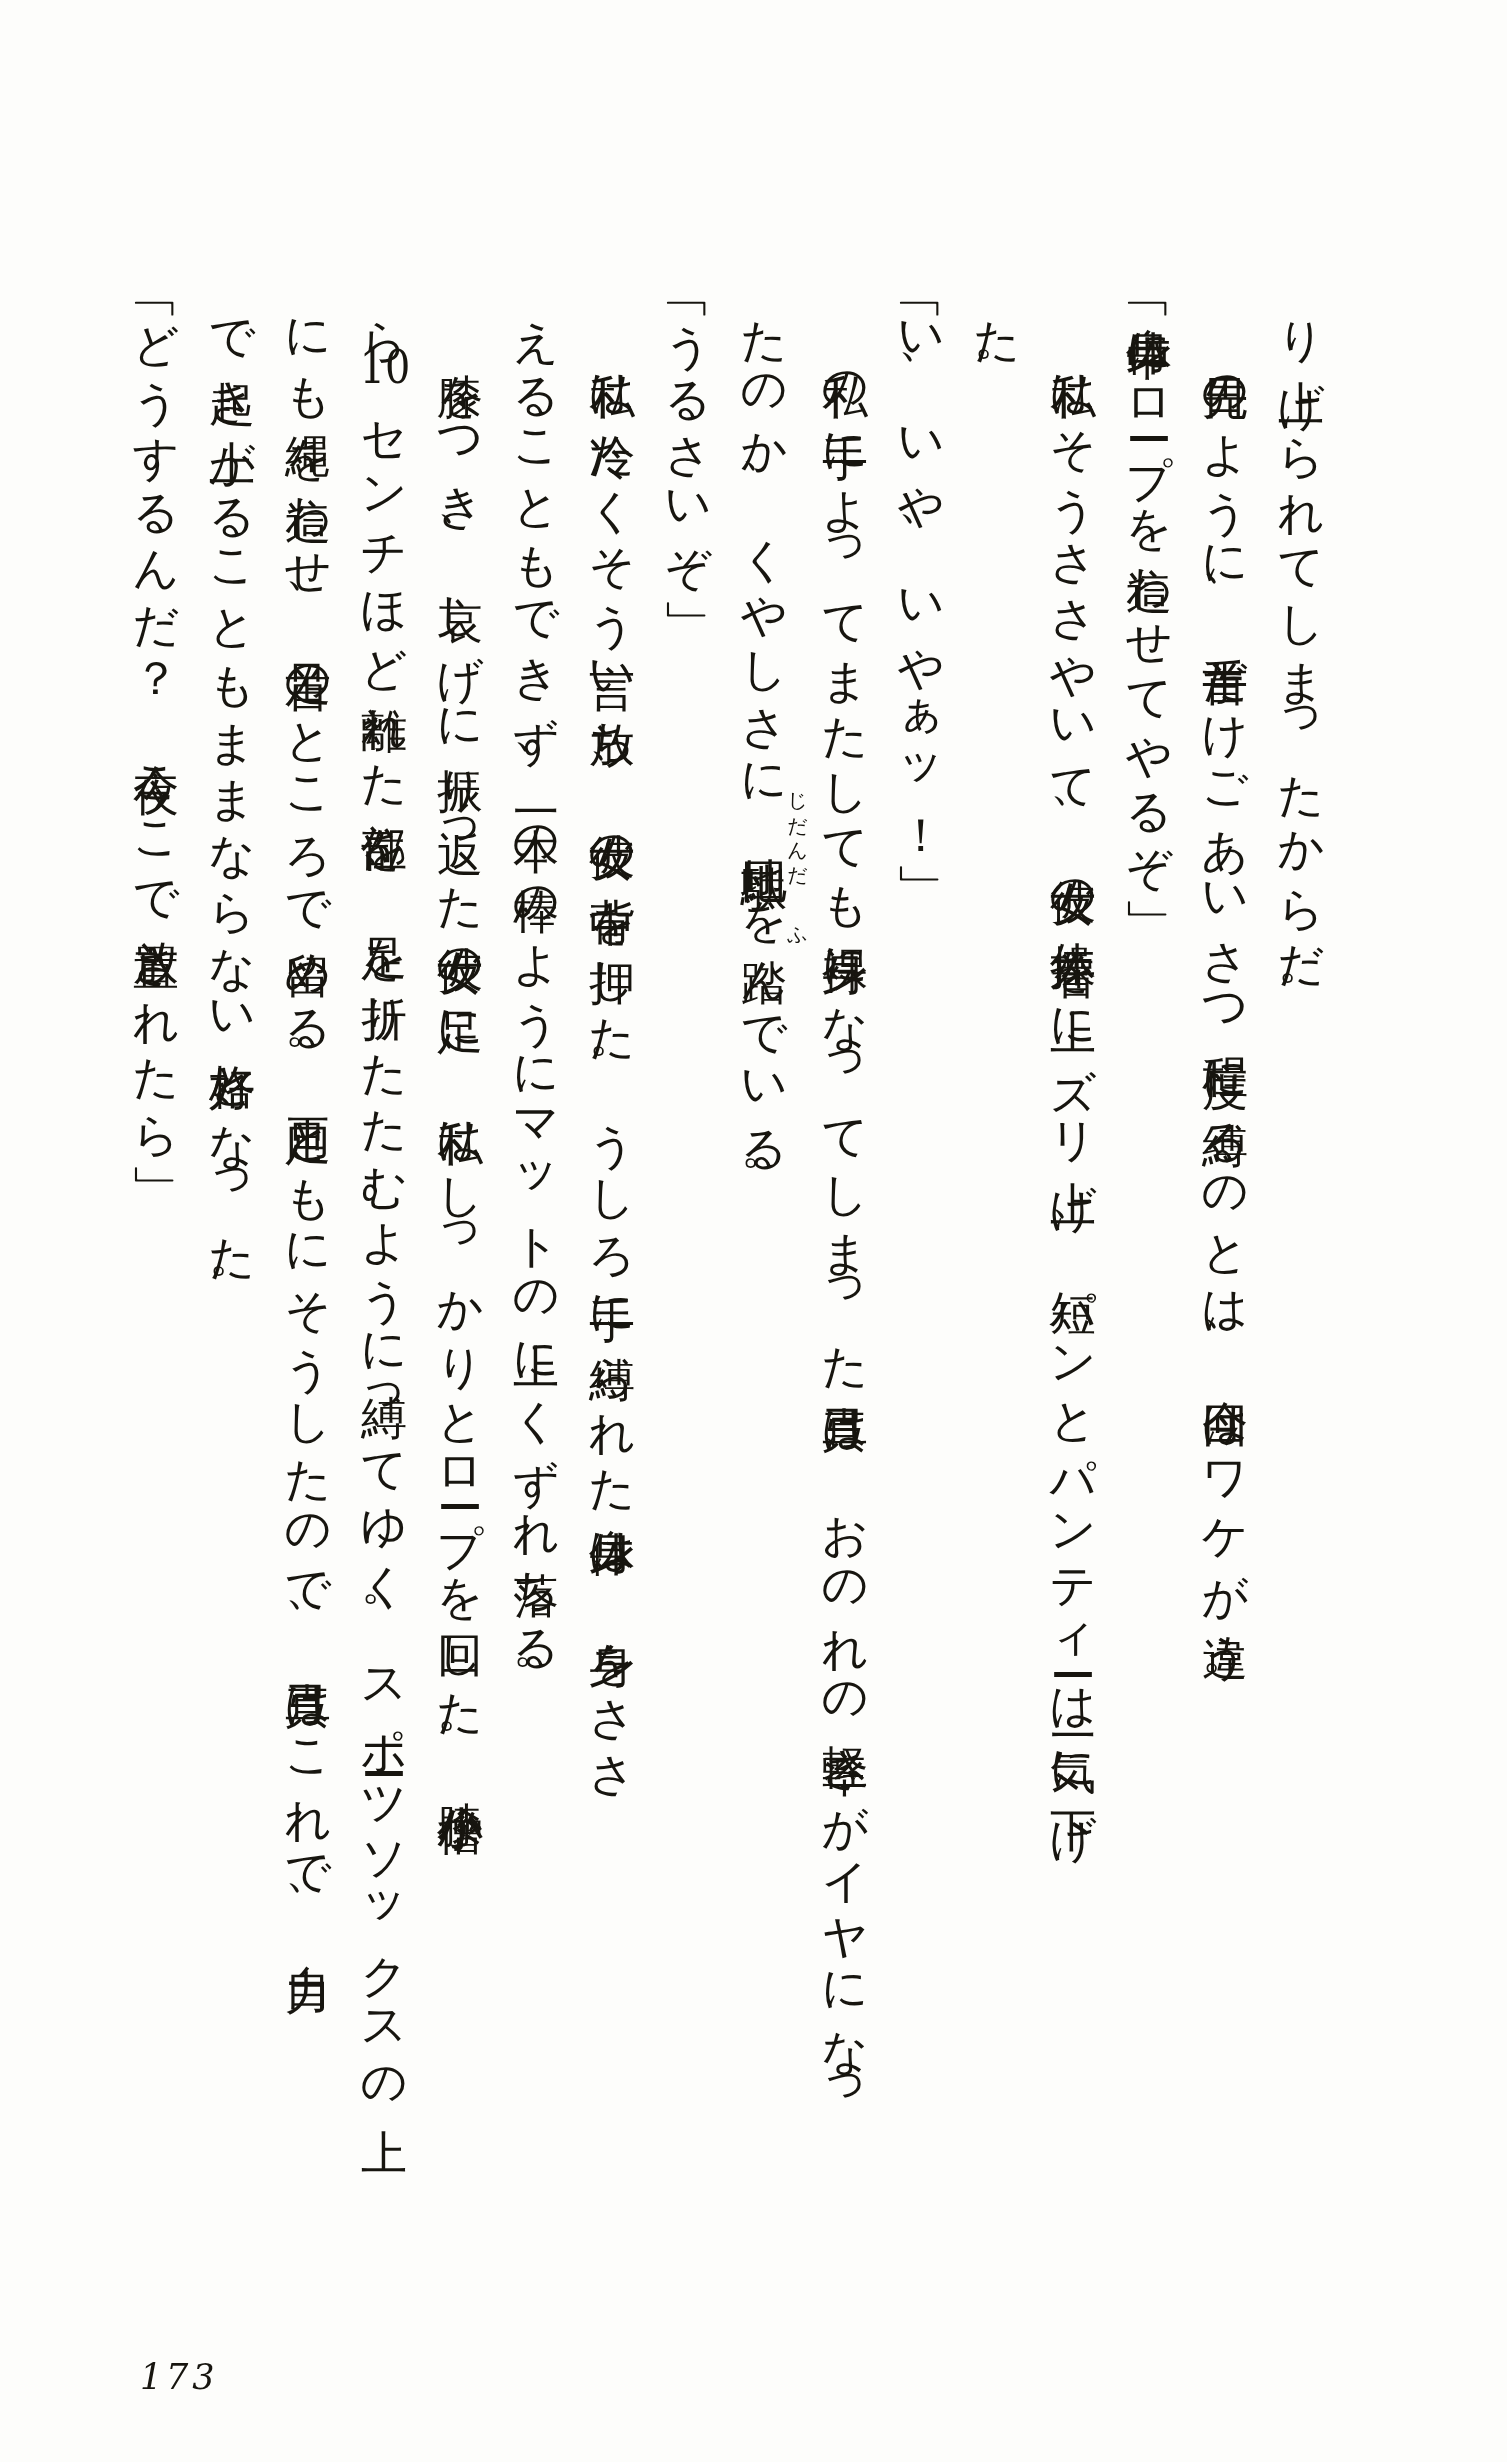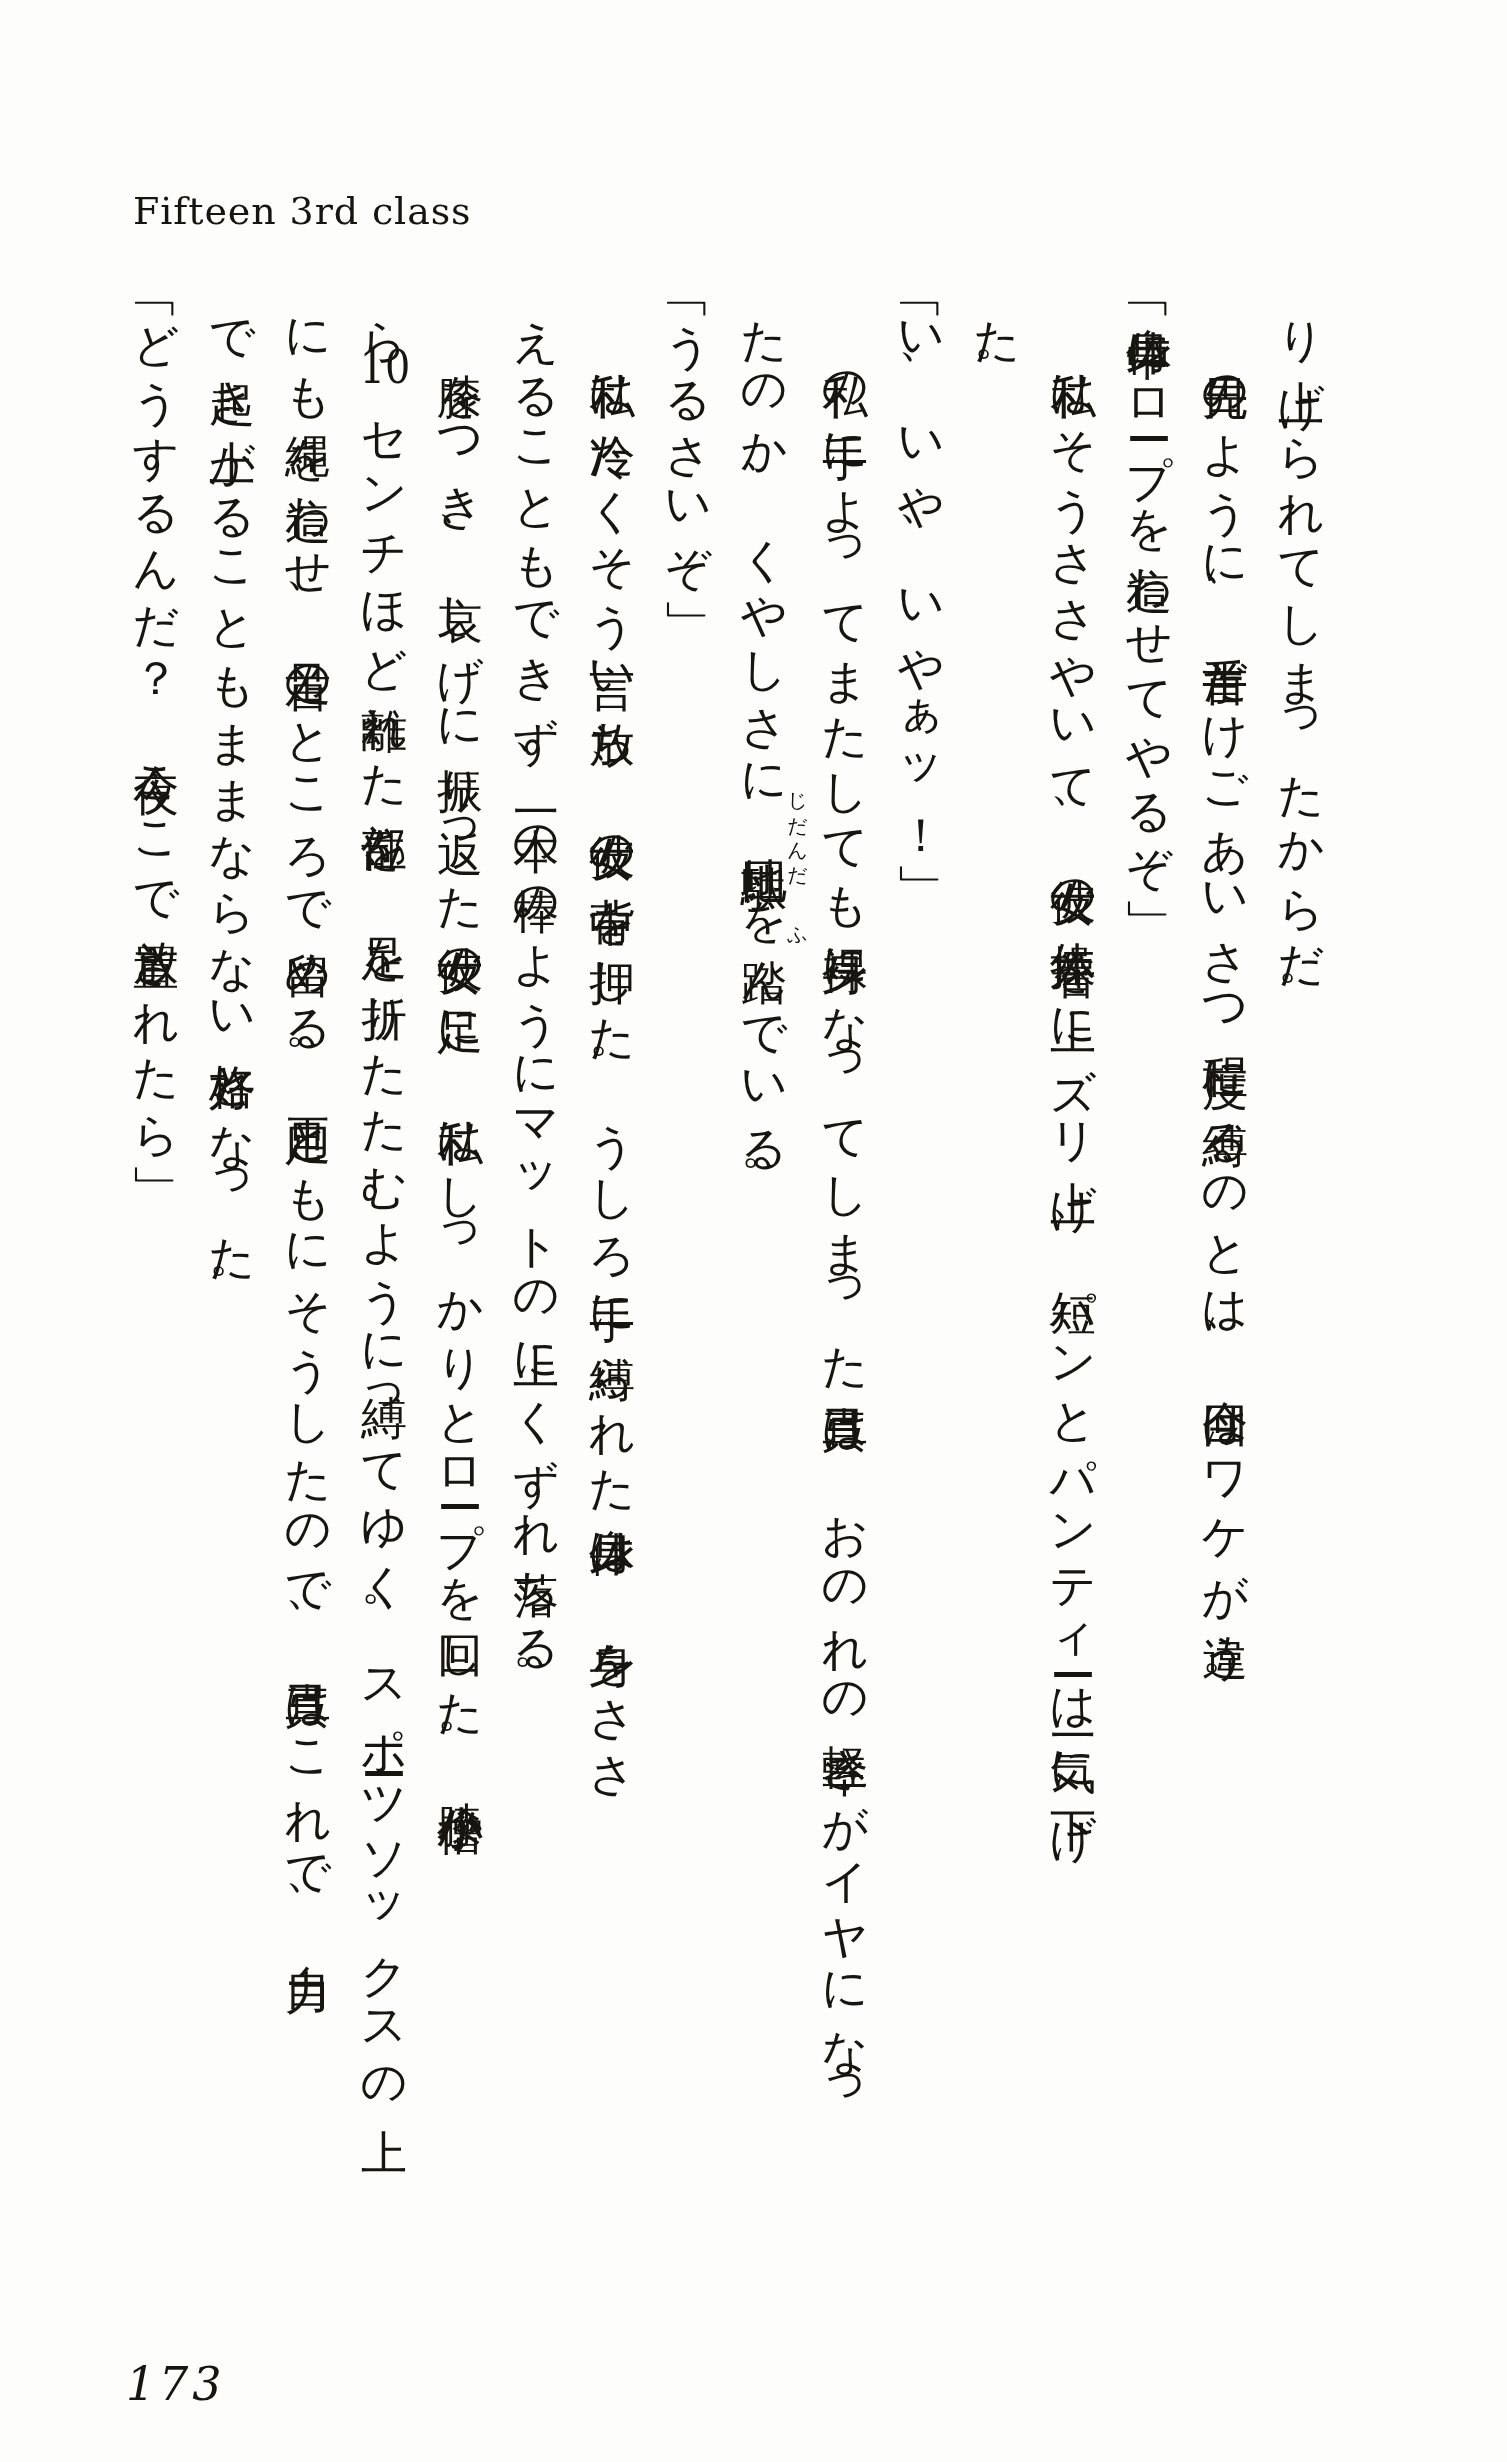--- a/index.html
+++ b/index.html
@@ -49,32 +49,31 @@
     letter-spacing:1.9px;
     line-height:1;
   }
   .tcy{
     text-combine-upright:all;
     -webkit-text-combine:horizontal;
     letter-spacing:0;
   }
   .page-number{
     position:absolute;
-    left:126px;top:2357px;
-    font-size:46px;
+    left:140px;top:2357px;
+    font-size:35px;
     font-style:italic;
     letter-spacing:3.8px;
   }
 </style>
 </head>
 <body>
 
 <div class="page">
 
-  <div class="running-header">Fifteen 3rd class</div>
 
   <div class="text-block">
     <div class="col">り上げられてしまったからだ。</div>
     <div class="col">　先日のように、手首だけごあいさつ程度に縛るのとは、今回はワケが違う。</div>
     <div class="col">「身体中にロープを這わせてやるぞ」</div>
     <div class="col">　私はそうささやいて、彼女の体操着を上にズリ上げ、短パンとパンティーは一気に下げ</div>
     <div class="col">た。</div>
     <div class="col">「い、いや、いやぁッ！」</div>
     <div class="col">　私の手によってまたしても裸身になってしまった真弓は、おのれの軽率さがイヤになっ</div>
     <div class="col"><span>たのか、くやしさに</span><ruby><span>地団駄</span><rt>じだんだ</rt></ruby><span>を</span><ruby><span>踏</span><rt>ふ</rt></ruby><span>んでいる。</span></div>

